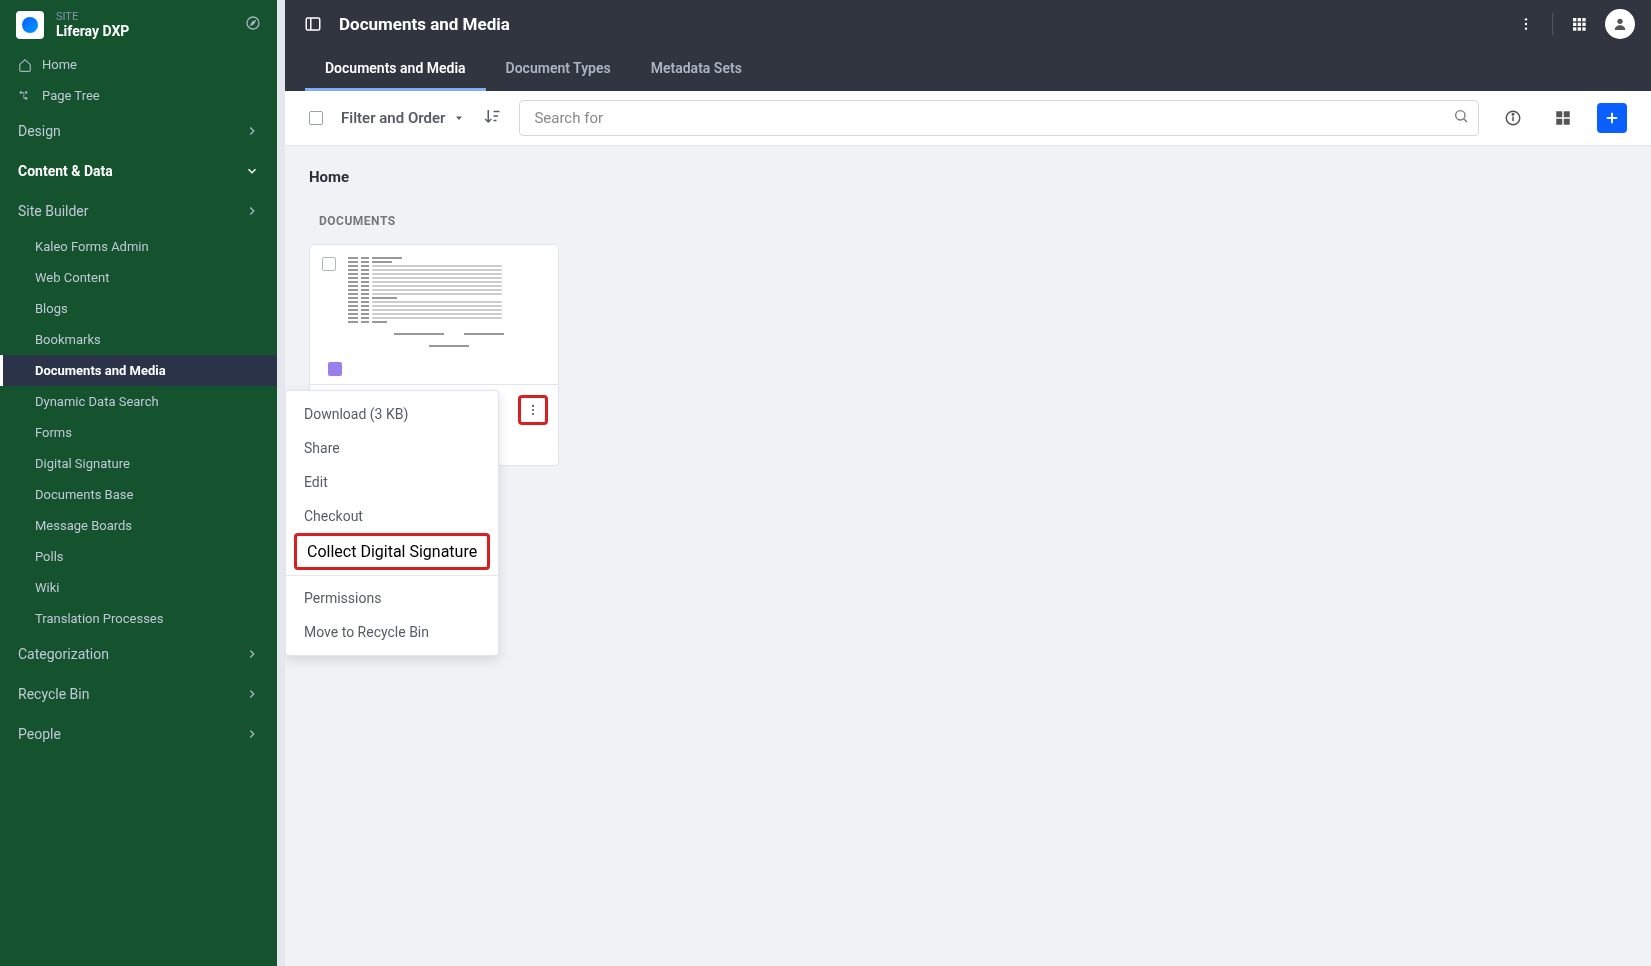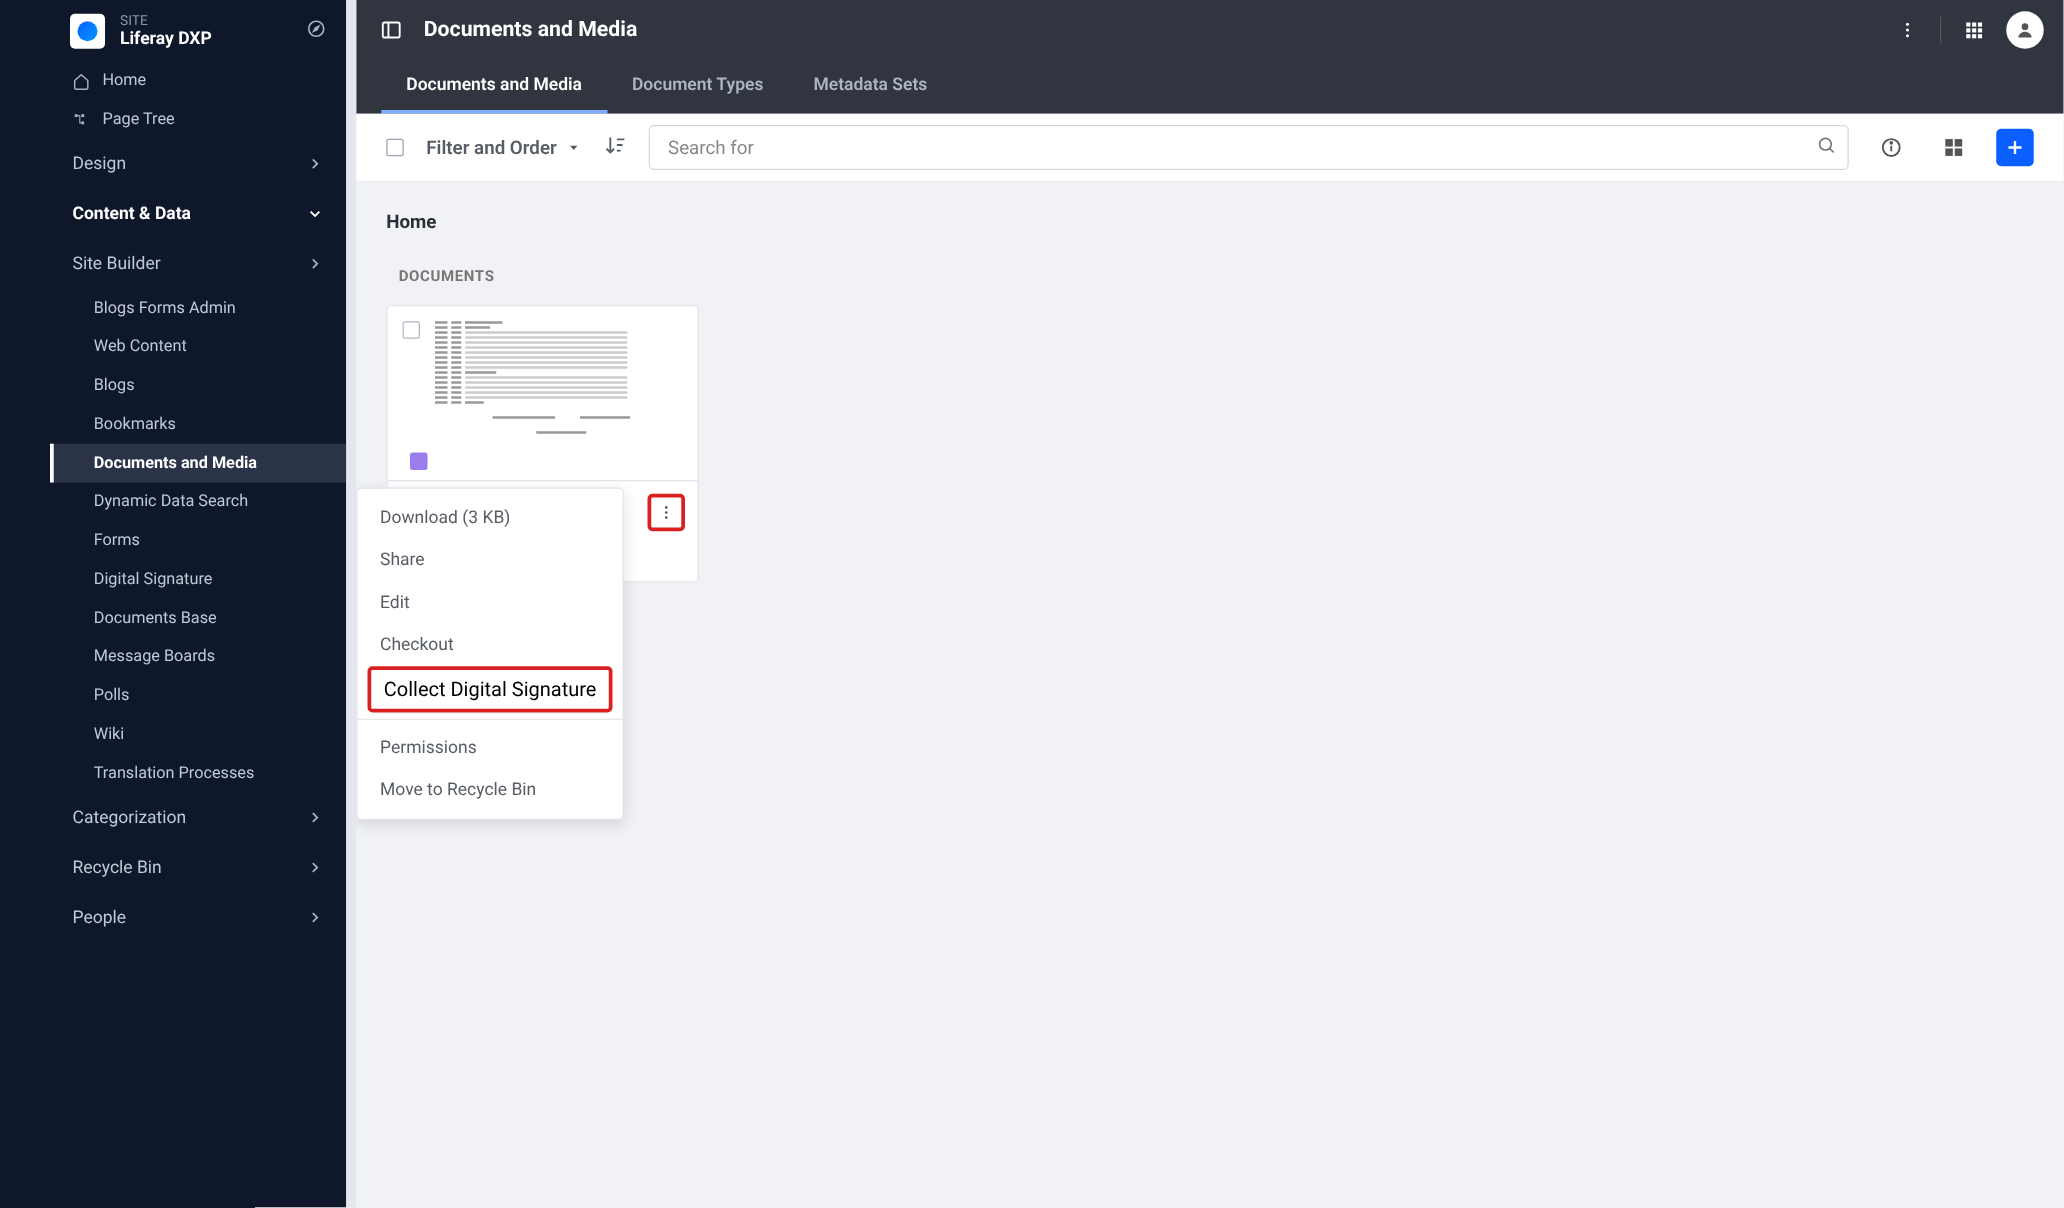--- a/index.html
+++ b/index.html
@@ -1,19 +1,19 @@
 <!DOCTYPE html>
 <html><head>
 <meta charset="utf-8">
 <style>
 * { margin: 0; padding: 0; box-sizing: border-box; font-family: -apple-system, BlinkMacSystemFont, "Segoe UI", Roboto, Helvetica, Arial, sans-serif; }
 body { display: flex; height: 100vh; overflow: hidden; background: #f1f2f5; }
 
 
-.sidebar { width: 277px; background: #0f172a; color: #a7b0c3; display: flex; flex-direction: column; flex-shrink: 0; overflow-y: auto; padding-left: 40px; }
+.sidebar { width: 277px; background: #14532d; color: #a7b0c3; display: flex; flex-direction: column; flex-shrink: 0; overflow-y: auto; }
 .sidebar-header { display: flex; align-items: center; padding: 10px 16px; gap: 12px; }
 .logo { width: 28px; height: 28px; background: #fff; border-radius: 4px; display: flex; align-items: center; justify-content: center; }
 .logo-inner { width: 16px; height: 16px; border-radius: 50%; background: linear-gradient(135deg, #0b5fff 0%, #0099ff 100%); }
 .site-info { display: flex; flex-direction: column; flex: 1; }
 .site-label { font-size: 11px; color: #8a95ad; }
 .site-name { font-size: 14px; font-weight: 700; color: #fff; }
 .compass-icon svg { width: 16px; height: 16px; stroke: #a7b0c3; }
 
 .sidebar-item { display: flex; align-items: center; padding: 8px 18px; font-size: 13px; cursor: pointer; gap: 10px; color: #c0c9d8; }
 .sidebar-item.sub { padding-left: 35px; }
@@ -132,21 +132,21 @@
       </svg>
   </div>
   <div class="sidebar-section">
     <span>Site Builder</span>
     <svg class="chevron" viewBox="0 0 24 24" fill="none" stroke="#a7b0c3" stroke-width="2.5">
         <polyline points="9 6 15 12 9 18"></polyline>
       </svg>
   </div>
 
   <div class="sidebar-item sub">
-      <span>Blogs Forms Admin</span>
+      <span>Kaleo Forms Admin</span>
     </div>
   <div class="sidebar-item sub">
       <span>Web Content</span>
     </div>
   <div class="sidebar-item sub">
       <span>Blogs</span>
     </div>
   <div class="sidebar-item sub">
       <span>Bookmarks</span>
     </div>

